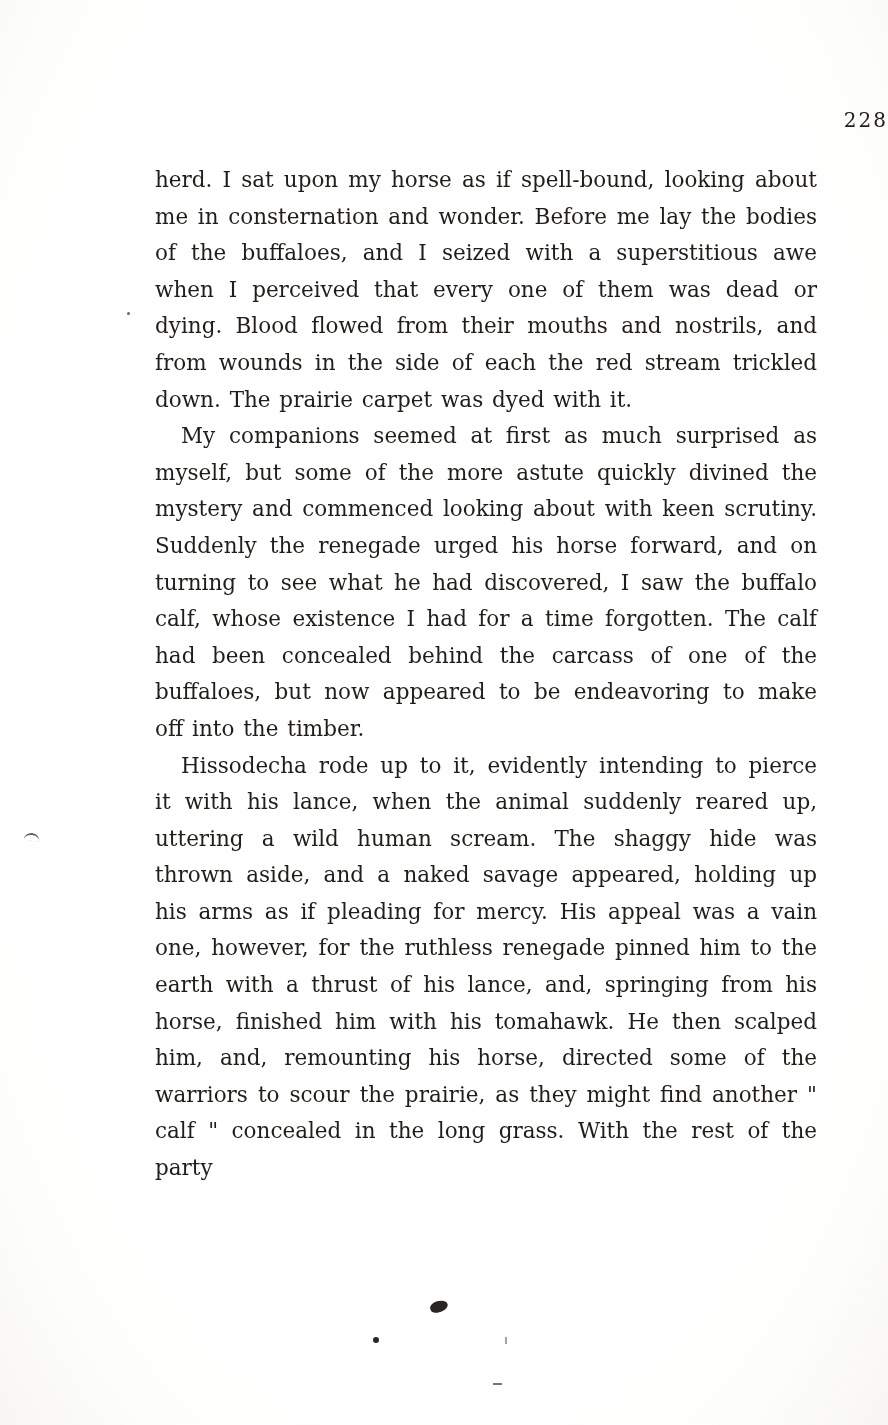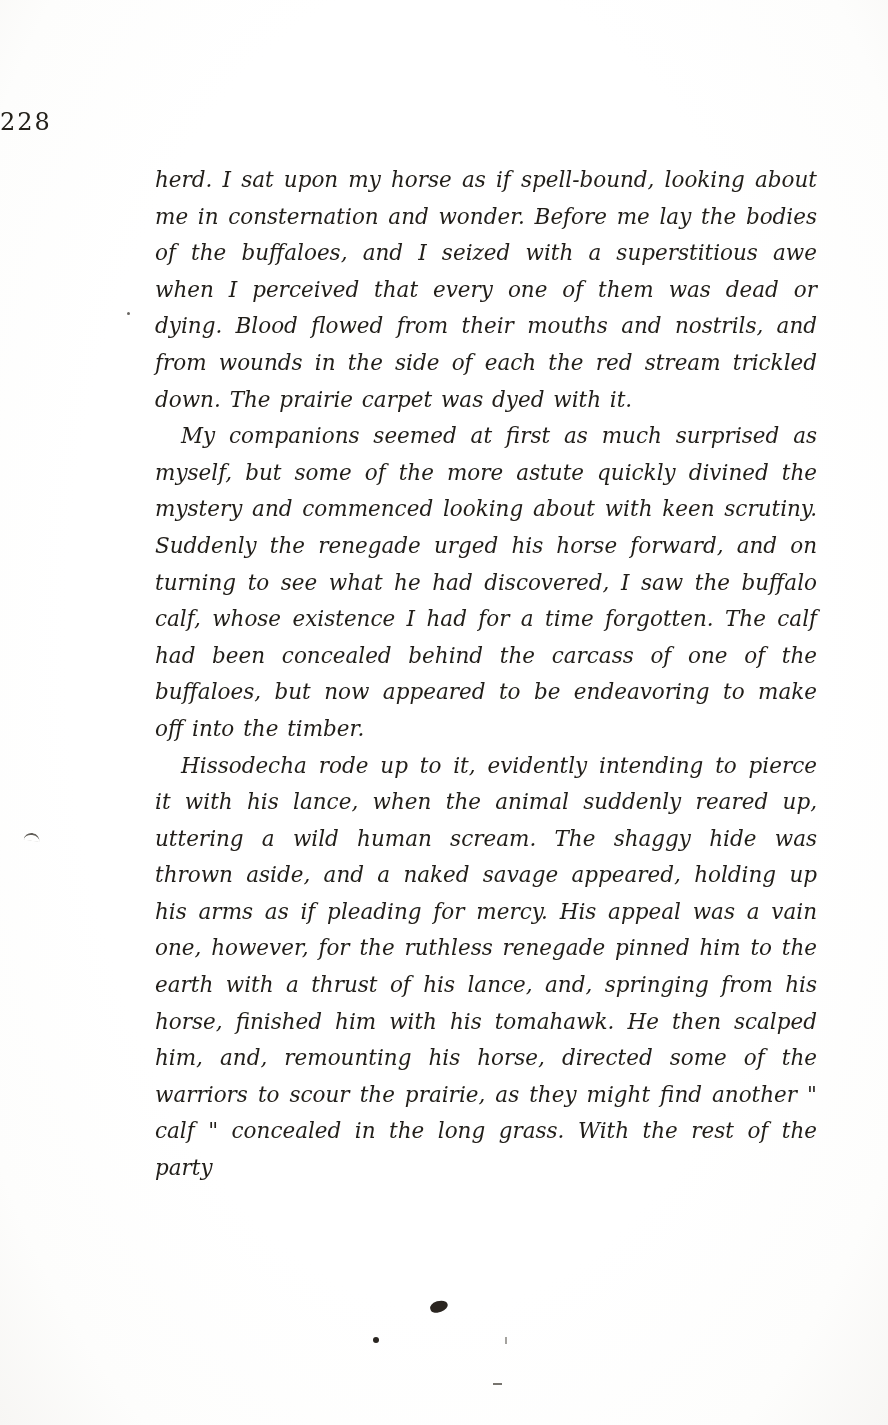--- a/index.html
+++ b/index.html
@@ -18,40 +18,39 @@
     background:
       radial-gradient(ellipse at 50% 45%, #ffffff 60%, #fdfdfc 85%, #f7f6f4 100%);
     font-family: "DejaVu Serif", "Liberation Serif", serif;
     color: #1e1c1a;
   }
   .page-number {
     position: absolute;
     top: 108px;
     left: 0;
     width: 100%;
-    text-align: left;
-    font-size: 24px;
+    text-align: right;
+    font-size: 20px;
     letter-spacing: 2px;
     color: #232019;
   }
   .text-block {
     position: absolute;
     top: 162px;
     left: 155px;
     width: 662px;
   }
   .text-block p {
     margin: 0;
     font-size: 21.5px;
     line-height: 36.6px;
     text-align: justify;
     text-indent: 26px;
     word-spacing: 2px;
     color: #211e19;
-    font-style: italic;
   }
   .text-block p.continuation {
     text-indent: 0;
   }
   
   .ink-spot {
     position: absolute;
     background: #2a2520;
     border-radius: 50%;
   }

